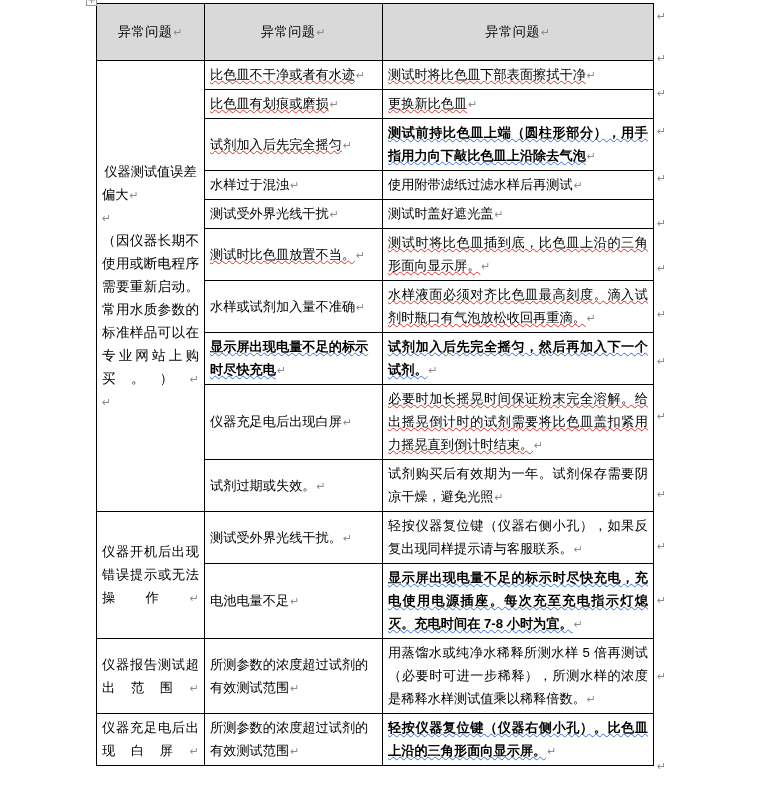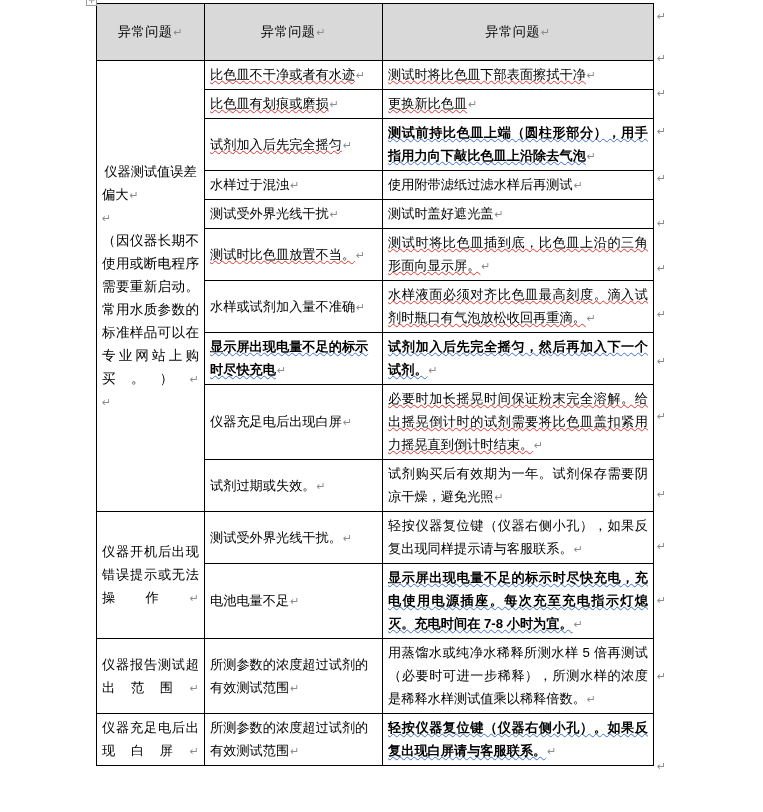--- a/index.html
+++ b/index.html
@@ -248,21 +248,21 @@
         </td>
         <td class="cause"><span>所测参数的浓度超过试剂的有效测试范围</span><span class="pm">↵</span></td>
         <td class="action"><span>用蒸馏水或纯净水稀释所测水样 5 倍再测试（必要时可进一步稀释），所测水样的浓度是稀释水样测试值乘以稀释倍数。</span><span class="pm">↵</span></td>
       </tr>
 
       <tr>
         <td class="problem just">
           <span class="titleline"><span>仪器充足电后出现白屏</span><span class="pm">↵</span></span>
         </td>
         <td class="cause"><span>所测参数的浓度超过试剂的有效测试范围</span><span class="pm">↵</span></td>
-        <td class="action"><span class="blue-wave">轻按仪器复位键（仪器右侧小孔）。如果反复出现白屏请与客服联系。</span><span class="pm">↵</span></td>
+        <td class="action"><span class="blue-wave">轻按仪器复位键（仪器右侧小孔）。比色皿上沿的三角形面向显示屏。</span><span class="pm">↵</span></td>
       </tr>
 
     </tbody>
   </table>
 
   <div class="outer-marks">
     <span style="top:10px">↵</span>
     <span style="top:52px">↵</span>
     <span style="top:87px">↵</span>
     <span style="top:125px">↵</span>

